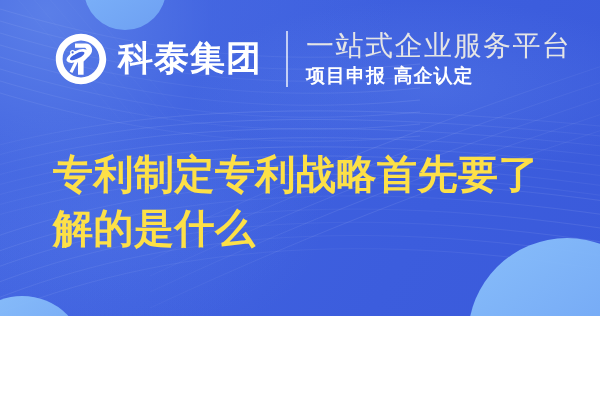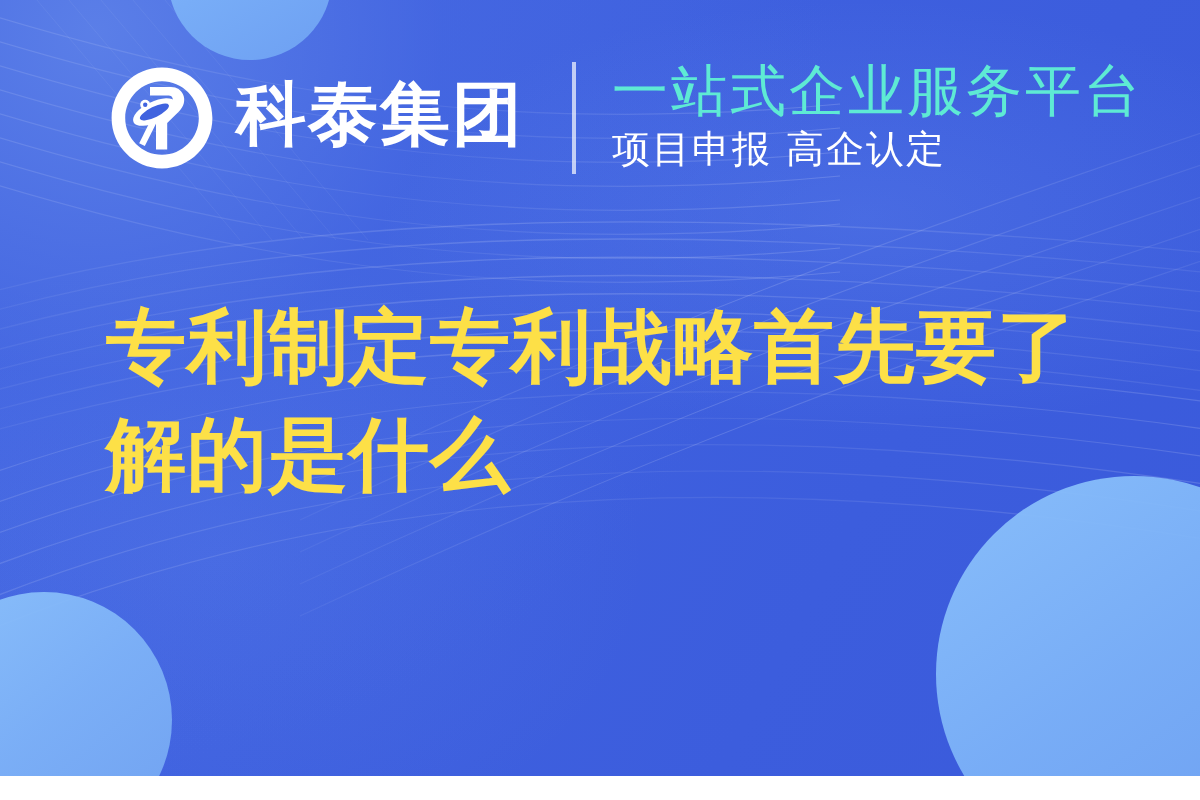--- a/index.html
+++ b/index.html
@@ -3,21 +3,21 @@
 <meta charset="utf-8">
 <style>
   html, body {
     margin: 0;
     padding: 0;
     background: #ffffff;
   }
   #banner {
     position: relative;
     width: 600px;
-    height: 388px;
+    height: 316px;
     overflow: hidden;
     font-family: "DejaVu Sans", "Liberation Sans", sans-serif;
     background: #3D5FDE;
   }
 
   
   .bg-base {
     position: absolute;
     inset: 0;
     background:
@@ -108,31 +108,31 @@
     margin-right: 18px;
     flex: 0 0 2px;
   }
 
   .slogan {
     display: flex;
     flex-direction: column;
     justify-content: center;
   }
   .slogan-main {
-    color: #5eead4;
+    color: #e5e5e5;
     font-size: 28px;
     font-weight: 400;
     line-height: 1.12;
     letter-spacing: 1.5px;
     white-space: nowrap;
   }
   .slogan-sub {
     color: #ffffff;
     font-size: 19px;
-    font-weight: 400;
+    font-weight: 700;
     line-height: 1.25;
     letter-spacing: 1px;
     margin-top: 3px;
     white-space: nowrap;
   }
 
   
   .title-wrap {
     position: absolute;
     left: 53px;

